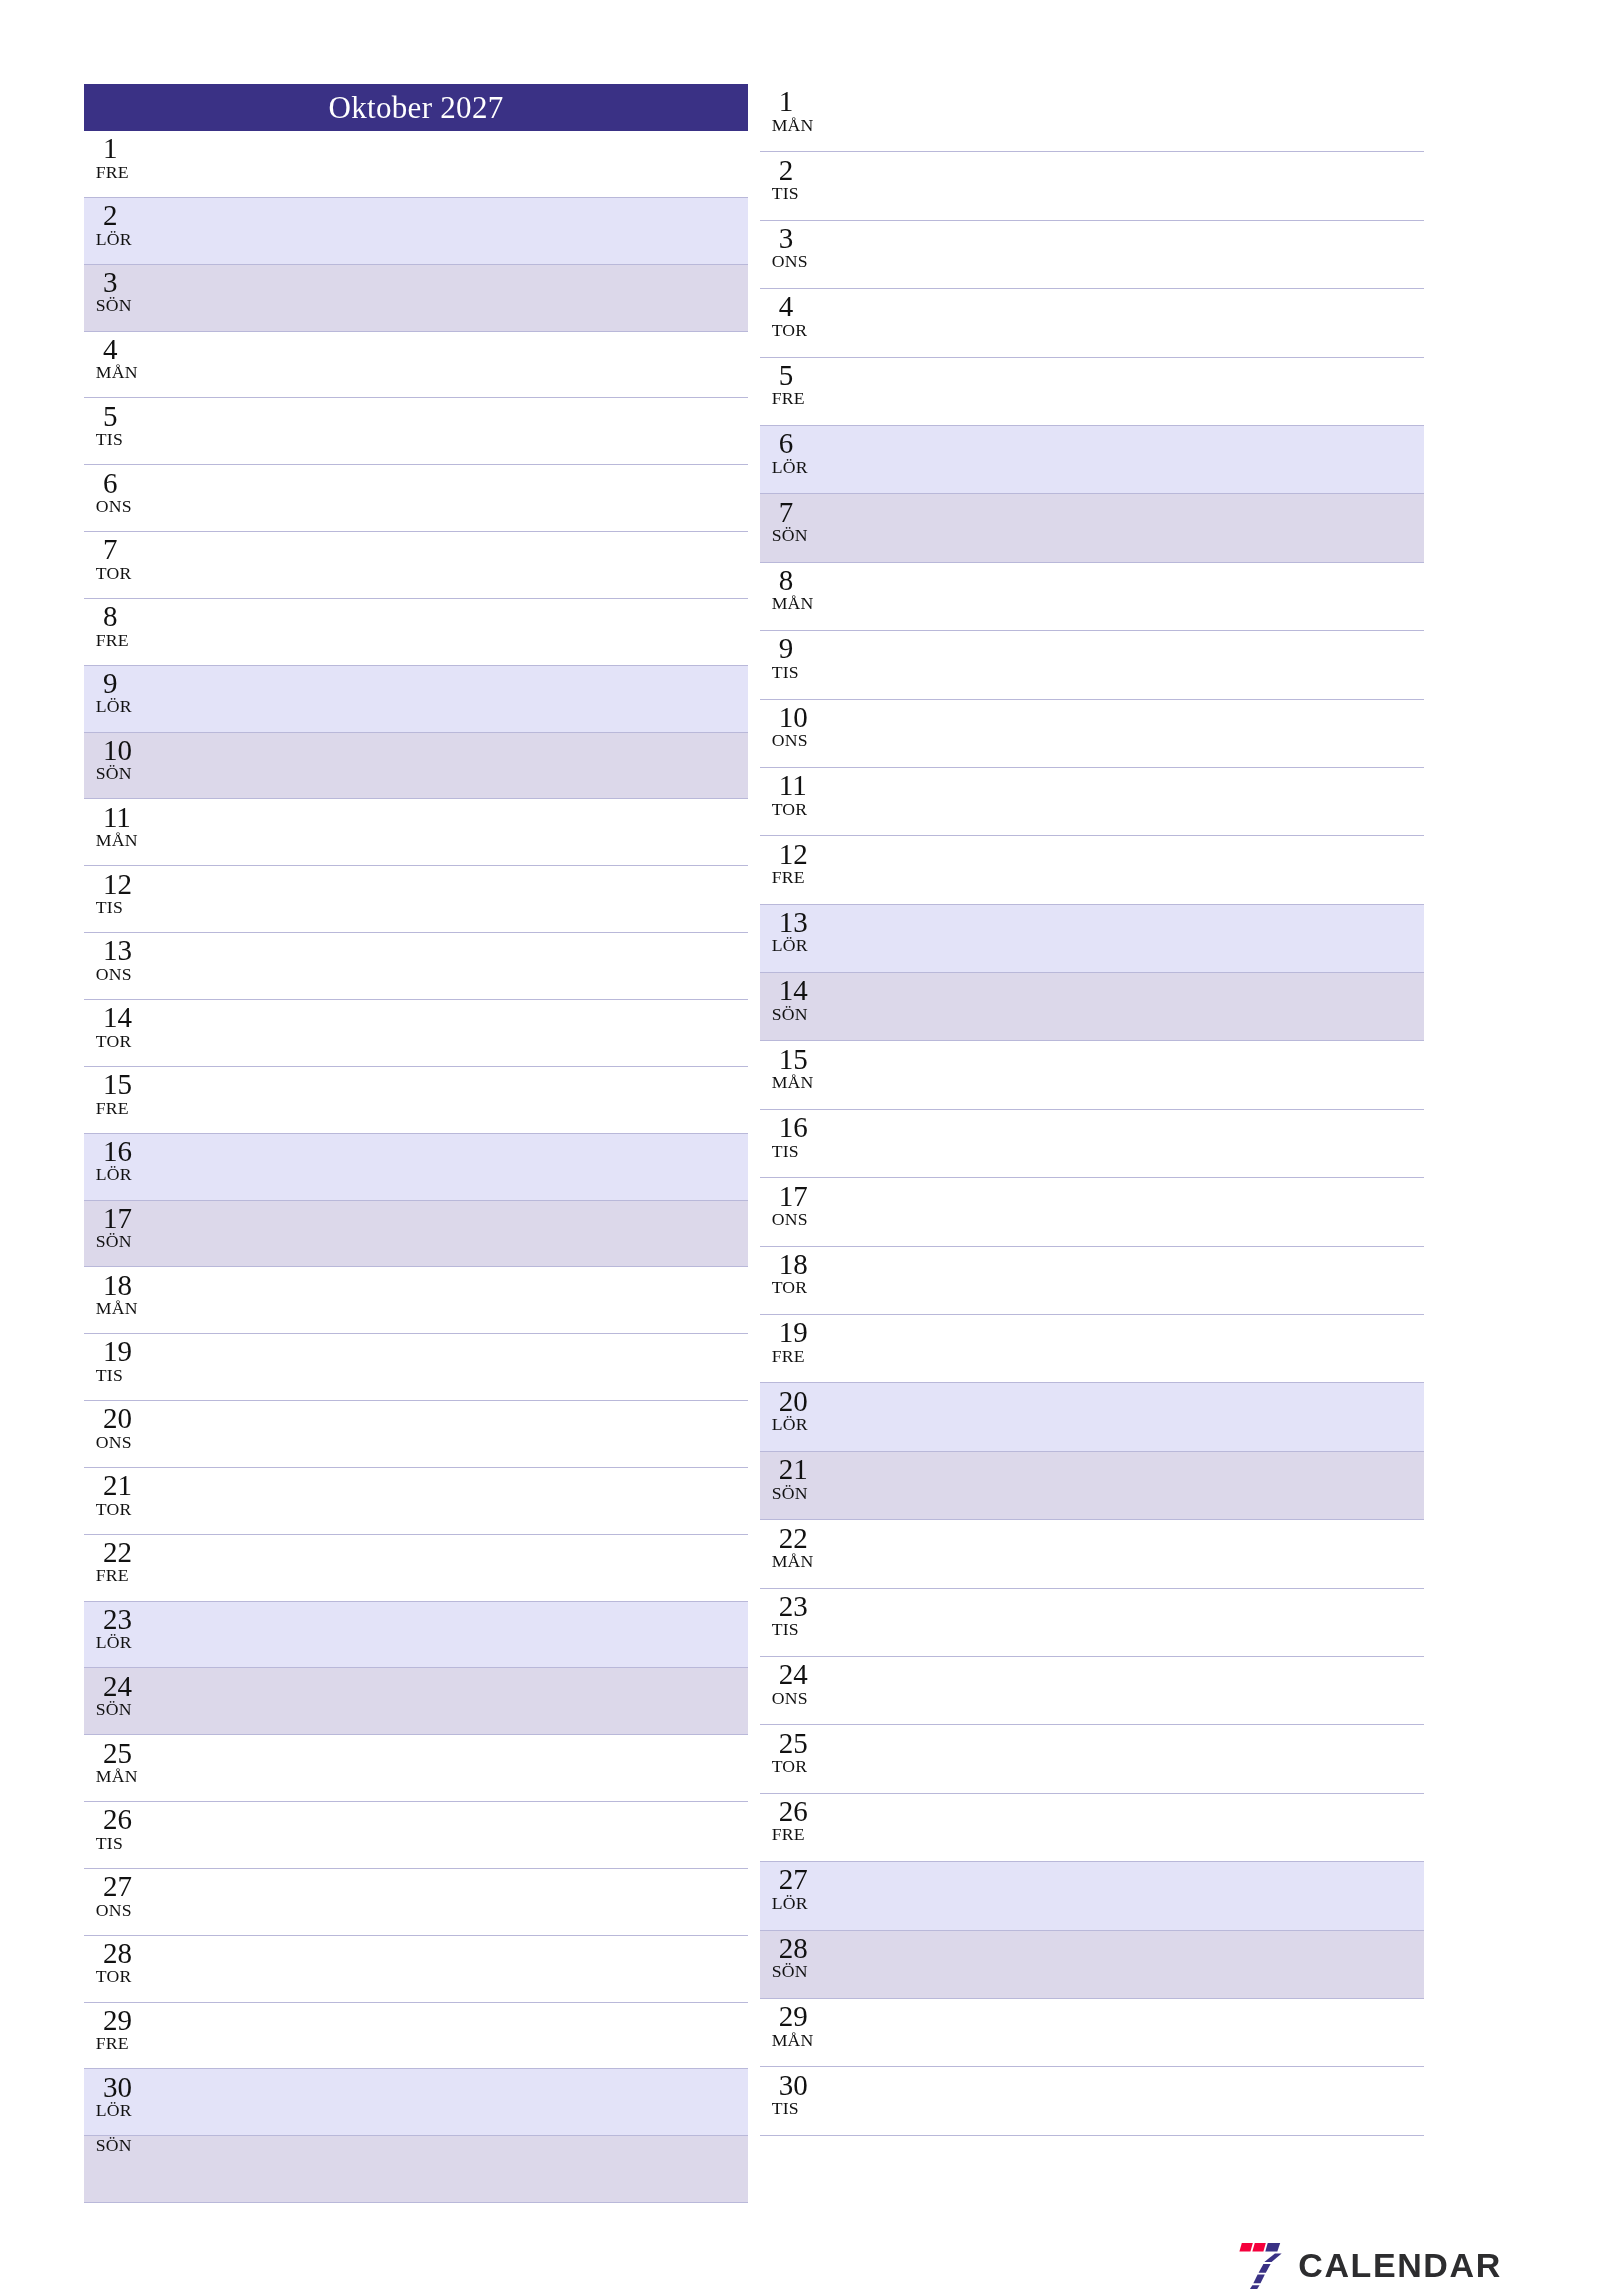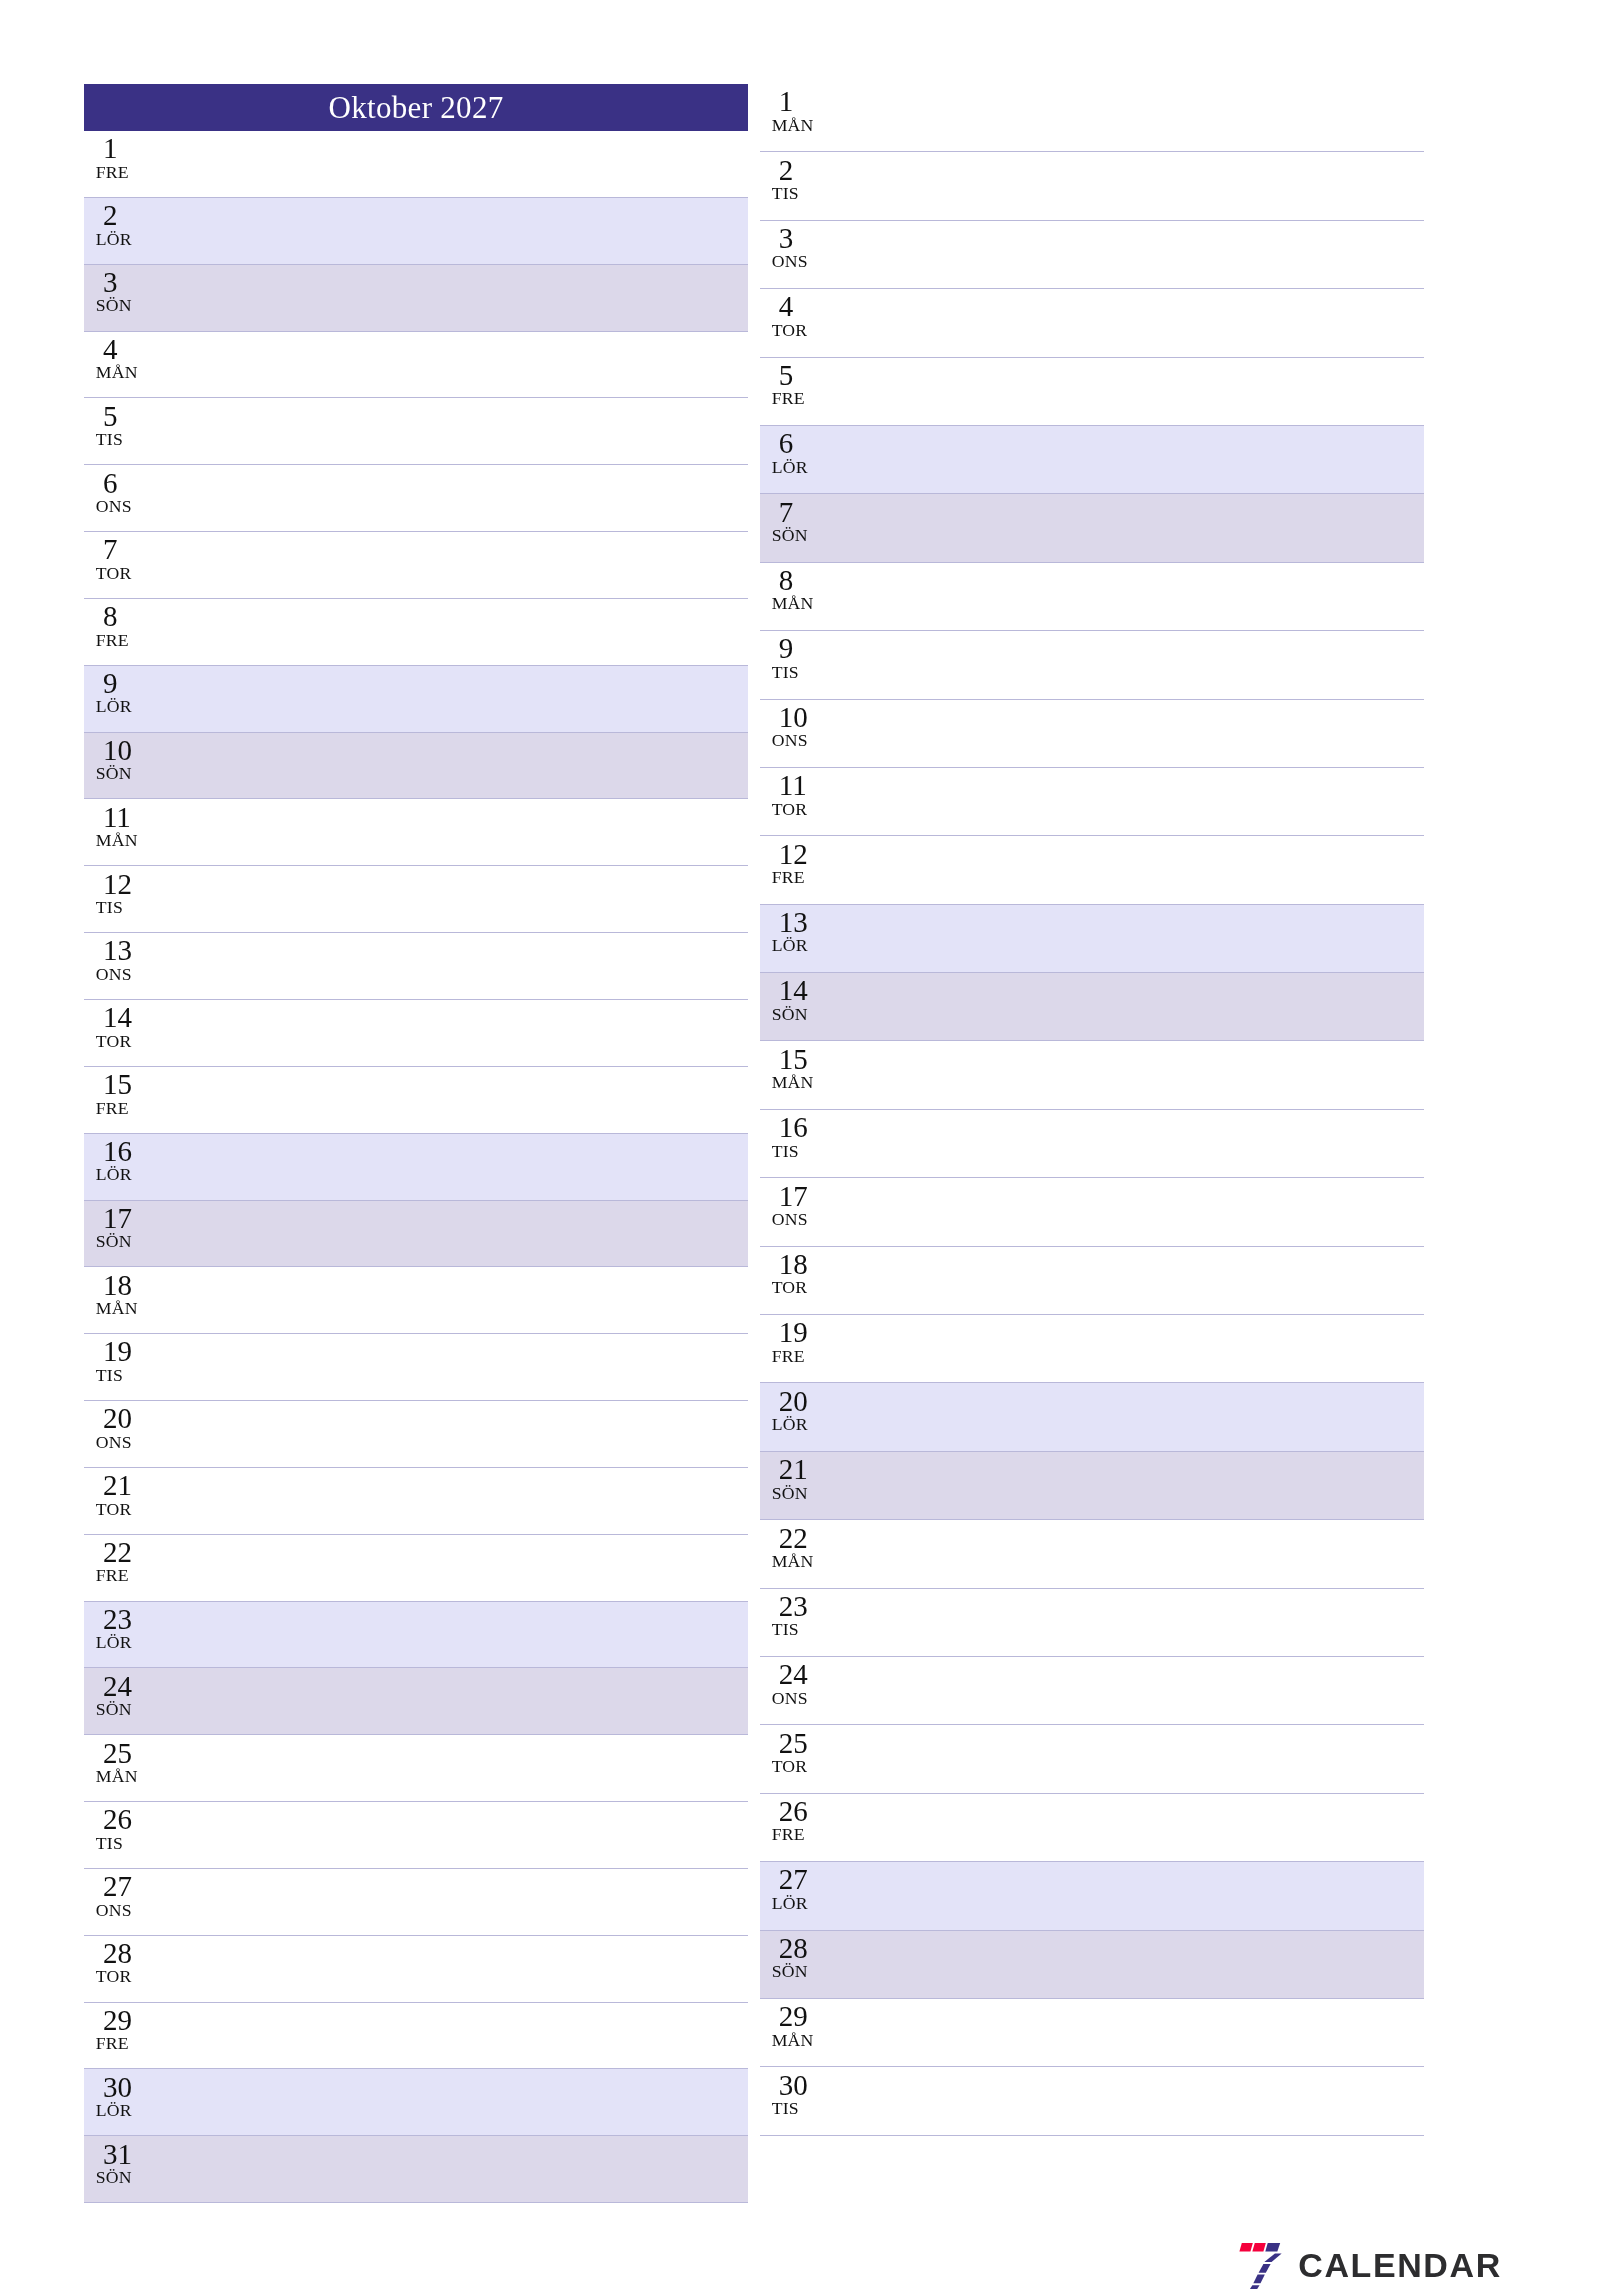--- a/index.html
+++ b/index.html
@@ -255,21 +255,20 @@
           </div>
           <div class="day-row">
             <span class="day-num">29</span>
             <span class="day-abbr">FRE</span>
           </div>
           <div class="day-row sat">
             <span class="day-num">30</span>
             <span class="day-abbr">LÖR</span>
           </div>
           <div class="day-row sun">
-            <span class="day-num">31</span>
             <span class="day-abbr">SÖN</span>
           </div>
         </div>
       </div>
       <div class="month-col">
         <div class="days">
           <div class="day-row">
             <span class="day-num">1</span>
             <span class="day-abbr">MÅN</span>
           </div>

